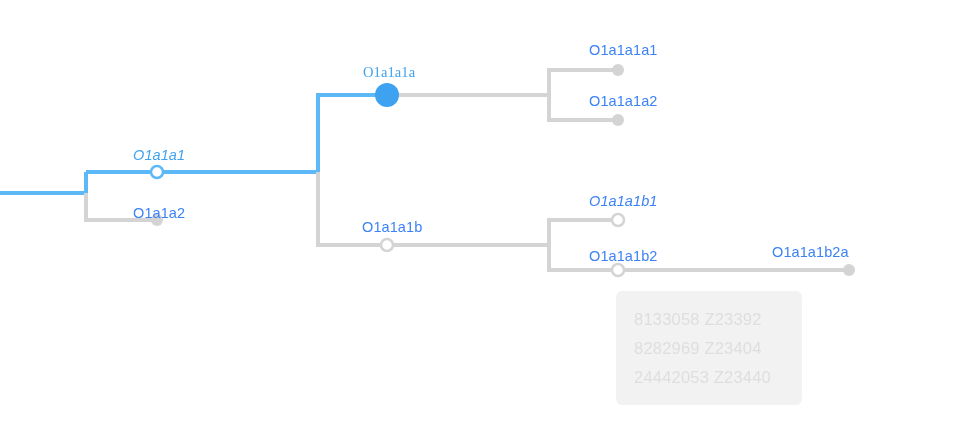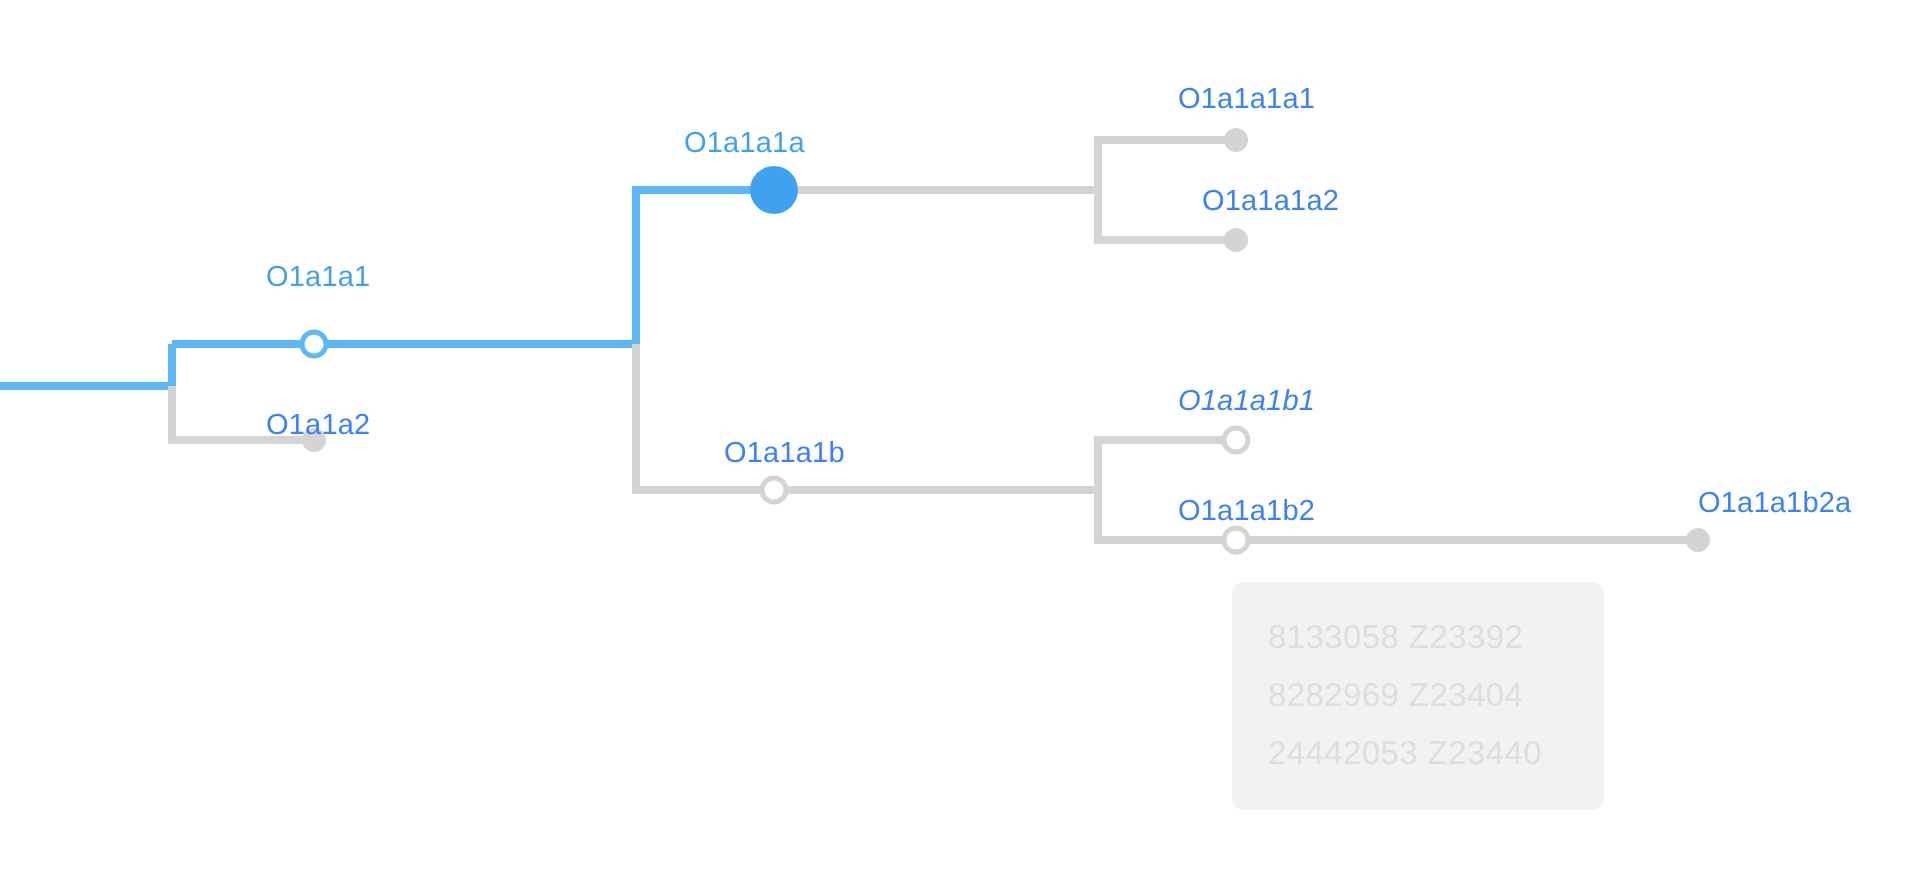--- a/index.html
+++ b/index.html
@@ -83,29 +83,29 @@
         <circle cx="387" cy="245" r="6" fill="#ffffff" stroke="#d4d4d4" stroke-width="2.5" style="cursor: pointer;"></circle>
         <circle cx="618" cy="70" r="6" fill="#d4d4d4" stroke="#d4d4d4" stroke-width="0" style="cursor: pointer;"></circle>
         <circle cx="618" cy="120" r="6" fill="#d4d4d4" stroke="#d4d4d4" stroke-width="0" style="cursor: pointer;"></circle>
         <circle cx="618" cy="220" r="6" fill="#ffffff" stroke="#d4d4d4" stroke-width="2.5" style="cursor: pointer;"></circle>
         <circle cx="618" cy="270" r="6" fill="#ffffff" stroke="#d4d4d4" stroke-width="2.5" style="cursor: pointer;"></circle>
         <circle cx="849" cy="270" r="6" fill="#d4d4d4" stroke="#d4d4d4" stroke-width="0" style="cursor: pointer;"></circle>
       </g>
   </svg>
 
   <div id="labels-layer">
-      <div class="node-label label-active" style="left: 133px; top: 131px;">O1a1a1</div>
+      <div class="node-label label-active" style="left: 133px; top: 147px; font-style: italic;">O1a1a1</div>
       <div class="node-label label-normal" style="left: 133px; top: 205px;">O1a1a2</div>
-      <div class="node-label label-active" style="left: 342px; top: 64px;">O1a1a1a</div>
+      <div class="node-label label-active" style="left: 363px; top: 64px; font-family: Liberation Serif, serif;">O1a1a1a</div>
       <div class="node-label label-normal" style="left: 362px; top: 219px;">O1a1a1b</div>
       <div class="node-label label-normal" style="left: 589px; top: 42px;">O1a1a1a1</div>
-      <div class="node-label label-normal" style="left: 589px; top: 93px; margin-left: 12px;">O1a1a1a2</div>
+      <div class="node-label label-normal" style="left: 589px; top: 93px;">O1a1a1a2</div>
       <div class="node-label label-normal" style="left: 589px; top: 193px; font-style: italic;">O1a1a1b1</div>
       <div class="node-label label-normal" style="left: 589px; top: 248px;">O1a1a1b2</div>
-      <div class="node-label label-normal" style="left: 849px; top: 244px; text-align: right;">O1a1a1b2a</div>
+      <div class="node-label label-normal" style="left: 772px; top: 244px; text-align: right;">O1a1a1b2a</div>
     </div>
 
   <div id="info-panel">
     <div class="info-line">8133058 Z23392</div>
     <div class="info-line">8282969 Z23404</div>
     <div class="info-line">24442053 Z23440</div>
   </div>
 
 </div>
 

